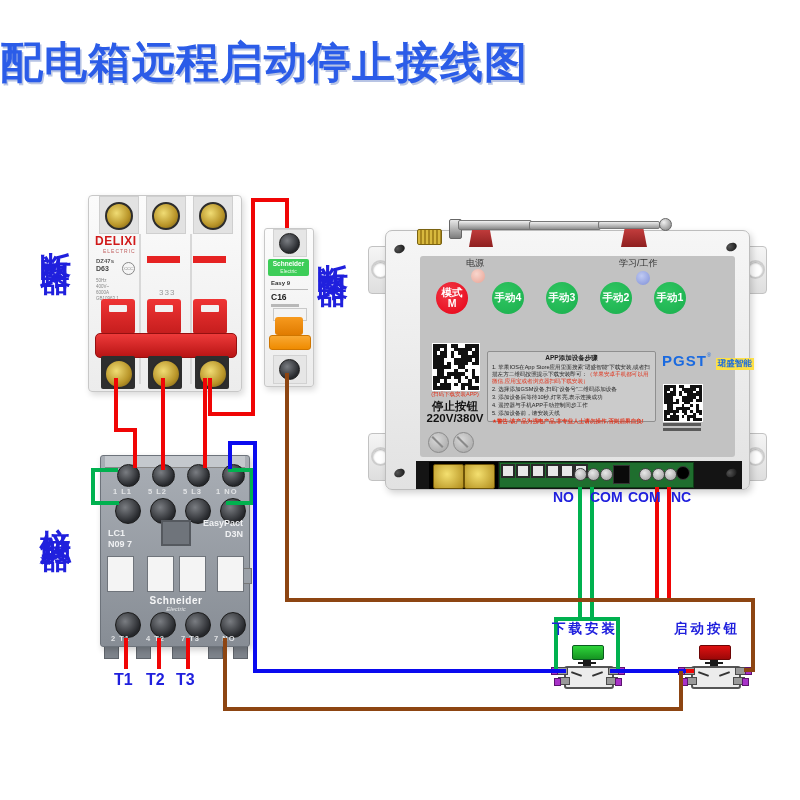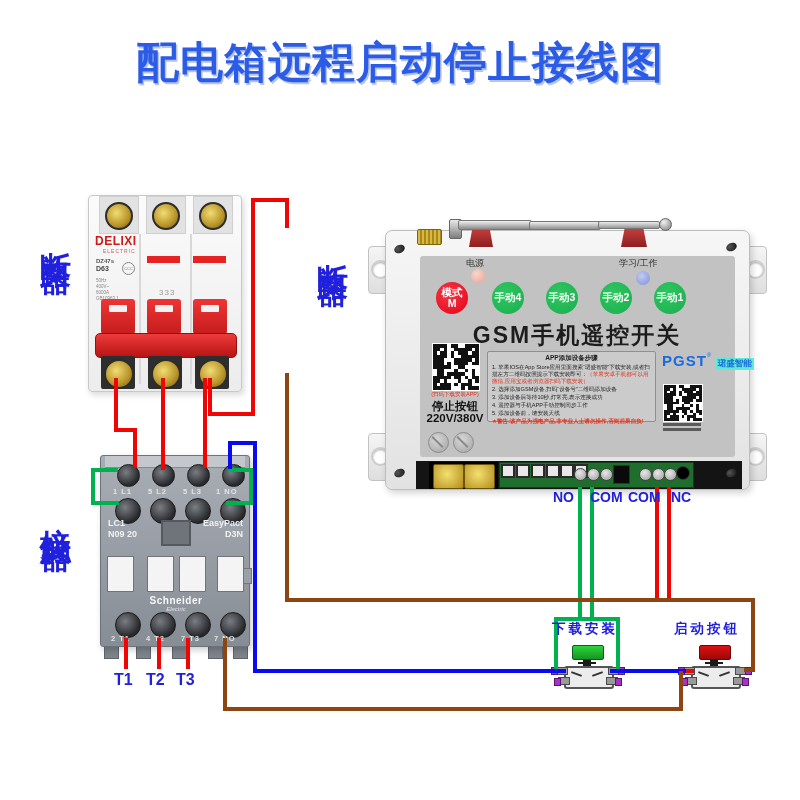--- a/index.html
+++ b/index.html
@@ -39,21 +39,21 @@
   .gsm-screw{position:absolute;width:19px;height:19px;border-radius:50%;background:radial-gradient(circle at 40% 35%,#d8d8d8,#a2a2a2);border:1px solid #8a8a8a;z-index:12;}
   .gsm-screw:after{content:"";position:absolute;left:1px;top:8px;width:15px;height:2px;background:#8a8a8a;transform:rotate(45deg);}
   .pcb-sq{position:absolute;width:10px;height:10px;background:#e8e8e8;border:2px solid #2a2a2a;z-index:12;}
   .pcb-circ{position:absolute;width:11px;height:11px;border-radius:50%;background:radial-gradient(circle at 40% 35%,#e8e8e8,#9a9a9a);border:1px solid #444;z-index:12;}
 </style>
 </head>
 <body>
 
 <div id="stage">
 
-  <div class="abs" style="left:0;right:0;top:34px;text-align:center;font-size:43px;font-weight:800;
+  <div class="abs" style="left:0;right:0;top:34px;text-align:left;font-size:43px;font-weight:800;
               color:var(--title-blue,#2b5ce8);text-shadow:1.5px 1.5px 0 #b8c4e4;letter-spacing:1px;z-index:50;">配电箱远程启动停止接线图</div>
 
   <div class="abs" style="left:88px;top:195px;width:152px;height:195px;background:linear-gradient(#fbfbfb,#ececec);
               border:1px solid #c8c8c8;border-radius:4px;box-shadow:2px 3px 6px rgba(0,0,0,0.15);z-index:10;">
 
     <div class="abs" style="left:10px;top:0;width:38px;height:36px;background:#e2e2e2;border:1px solid #cfcfcf;"></div>
     <div class="abs" style="left:57px;top:0;width:38px;height:36px;background:#e2e2e2;border:1px solid #cfcfcf;"></div>
     <div class="abs" style="left:104px;top:0;width:38px;height:36px;background:#e2e2e2;border:1px solid #cfcfcf;"></div>
     <div class="screw-brass" style="left:16px;top:6px;width:24px;height:24px;"></div>
     <div class="screw-brass" style="left:63px;top:6px;width:24px;height:24px;"></div>
@@ -90,20 +90,39 @@
 
     <div class="abs" style="left:12px;top:160px;width:34px;height:33px;background:#2e2e2e;border-radius:2px;"></div>
     <div class="abs" style="left:59px;top:160px;width:34px;height:33px;background:#2e2e2e;border-radius:2px;"></div>
     <div class="abs" style="left:106px;top:160px;width:34px;height:33px;background:#2e2e2e;border-radius:2px;"></div>
     <div class="screw-brass" style="left:15px;top:163px;width:26px;height:26px;"></div>
     <div class="screw-brass" style="left:62px;top:163px;width:26px;height:26px;"></div>
     <div class="screw-brass" style="left:109px;top:163px;width:26px;height:26px;"></div>
   </div>
   <div class="vlabel" style="left:40px;top:226px;">断路器</div>
 
+  <div class="abs" style="left:264px;top:228px;width:48px;height:157px;background:linear-gradient(#fcfcfc,#ececec);
+              border:1px solid #c8c8c8;border-radius:3px;box-shadow:2px 3px 6px rgba(0,0,0,0.15);z-index:10;">
+    <div class="abs" style="left:8px;top:0;width:32px;height:26px;background:#e6e6e6;border:1px solid #d2d2d2;"></div>
+    <div class="screw-dark" style="left:14px;top:4px;width:19px;height:19px;"></div>
+    <div class="abs" style="left:3px;top:30px;width:41px;height:17px;background:#3dcd58;border-radius:2px;text-align:center;">
+      <div style="font-size:6.5px;font-weight:bold;color:#fff;line-height:9px;">Schneider</div>
+      <div style="font-size:5px;color:#eafbe9;line-height:6px;">Electric</div>
+    </div>
+    <div class="abs" style="left:6px;top:51px;font-size:6px;font-weight:bold;color:#333;">Easy 9</div>
+    <div class="abs" style="left:5px;top:60px;width:38px;height:1px;background:#bbb;"></div>
+    <div class="abs" style="left:6px;top:63px;font-size:8.5px;font-weight:bold;color:#222;">C16</div>
+    <div class="abs" style="left:6px;top:75px;width:28px;height:3px;background:#b8b8b8;"></div>
+
+    <div class="abs" style="left:8px;top:79px;width:32px;height:11px;background:#f4f4f4;border:1px solid #c9c9c9;"></div>
+    <div class="abs" style="left:10px;top:88px;width:28px;height:18px;background:linear-gradient(#f79a1e,#e07b00);border-radius:3px;"></div>
+    <div class="abs" style="left:4px;top:106px;width:40px;height:13px;background:linear-gradient(#f9a832,#ef8b00);border-radius:3px;border:1px solid #cf7600;"></div>
+    <div class="abs" style="left:8px;top:126px;width:32px;height:27px;background:#e6e6e6;border:1px solid #d2d2d2;"></div>
+    <div class="screw-dark" style="left:14px;top:130px;width:19px;height:19px;"></div>
+  </div>
   <div class="vlabel" style="left:317px;top:238px;">断路器</div>
 
   <div class="ear" style="left:368px;top:246px;"></div>
   <div class="ear" style="left:368px;top:433px;"></div>
   <div class="ear" style="left:743px;top:246px;"></div>
   <div class="ear" style="left:743px;top:433px;"></div>
   <div class="earhole" style="left:371px;top:260px;"></div>
   <div class="earhole" style="left:371px;top:447px;"></div>
   <div class="earhole" style="left:746px;top:260px;"></div>
   <div class="earhole" style="left:746px;top:447px;"></div>
@@ -136,21 +155,20 @@
     <div>
         <div>模式</div>
         <div>M</div>
       </div>
   </div>
   <div class="gsm-btn" style="left:492px;top:282px;background:radial-gradient(circle at 40% 35%,#2fc661,var(--manual-green,#1aae4d));">手动4</div>
   <div class="gsm-btn" style="left:546px;top:282px;background:radial-gradient(circle at 40% 35%,#2fc661,var(--manual-green,#1aae4d));">手动3</div>
   <div class="gsm-btn" style="left:600px;top:282px;background:radial-gradient(circle at 40% 35%,#2fc661,var(--manual-green,#1aae4d));">手动2</div>
   <div class="gsm-btn" style="left:654px;top:282px;background:radial-gradient(circle at 40% 35%,#2fc661,var(--manual-green,#1aae4d));">手动1</div>
 
-  <div class="abs" style="left:437px;top:320px;width:280px;text-align:center;font-size:23px;font-weight:600;color:#1c1c1c;letter-spacing:2px;z-index:12;">GSM手机遥控开关</div>
 
   <div class="qr" style="left: 432px; top: 343px; width: 46px; height: 46px; z-index: 12; display: grid; grid-template-columns: repeat(13, 1fr); grid-template-rows: repeat(13, 1fr);">
       <div style="background: rgb(17, 17, 17);"></div>
       <div style="background: rgb(17, 17, 17);"></div>
       <div style="background: rgb(17, 17, 17);"></div>
       <div style="background: rgb(17, 17, 17);"></div>
       <div></div>
       <div style="background: rgb(17, 17, 17);"></div>
       <div style="background: rgb(17, 17, 17);"></div>
       <div></div>
@@ -326,21 +344,21 @@
     <p><span>1. 苹果IOS在App Store应用里面搜索“珺盛智能”下载安装,或者扫描左方二维码按照提示下载安装即可：</span><span class="red">（苹果安卓手机都可以用微信,应用宝或者浏览器扫码下载安装）</span></p>
     <p>2. 选择添加GSM设备,扫码“设备号”二维码添加设备</p>
     <p>3. 添加设备后等待10秒,灯常亮,表示连接成功</p>
     <p>4. 遥控器与手机APP手动控制同步工作</p>
     <p>5. 添加设备前，请安装天线</p>
     <p class="red" style="font-weight:bold;">★警告:该产品为强电产品,非专业人士请勿操作,否则后果自负!</p>
   </div>
 
   <div class="abs" style="left:662px;top:352px;z-index:12;">
     <span style="font-size:15px;font-weight:800;color:var(--pgst-blue,#1a6ae0);letter-spacing:1px;">PGST</span><span style="font-size:6px;color:var(--pgst-blue,#1a6ae0);vertical-align:top;">®</span>
-    <div style="margin-top:1px;font-size:8.5px;font-weight:bold;color:var(--pgst-blue,#1a6ae0);background:#5eead4;padding:0 2px;display:inline-block;">珺盛智能</div>
+    <div style="margin-top:1px;font-size:8.5px;font-weight:bold;color:var(--pgst-blue,#1a6ae0);background:#fde047;padding:0 2px;display:inline-block;">珺盛智能</div>
   </div>
   <div class="qr" style="left: 663px; top: 384px; width: 38px; height: 36px; z-index: 12; display: grid; grid-template-columns: repeat(13, 1fr); grid-template-rows: repeat(13, 1fr);">
       <div style="background: rgb(17, 17, 17);"></div>
       <div style="background: rgb(17, 17, 17);"></div>
       <div style="background: rgb(17, 17, 17);"></div>
       <div style="background: rgb(17, 17, 17);"></div>
       <div></div>
       <div style="background: rgb(17, 17, 17);"></div>
       <div style="background: rgb(17, 17, 17);"></div>
       <div></div>
@@ -564,23 +582,23 @@
     <div class="ct-label" style="left:12px;top:31px;">1 L1</div>
     <div class="ct-label" style="left:47px;top:31px;">5 L2</div>
     <div class="ct-label" style="left:82px;top:31px;">5 L3</div>
     <div class="ct-label" style="left:115px;top:31px;">1 NO</div>
 
     <div class="screw-dark" style="left:14px;top:42px;width:24px;height:24px;"></div>
     <div class="screw-dark" style="left:49px;top:42px;width:24px;height:24px;"></div>
     <div class="screw-dark" style="left:84px;top:42px;width:24px;height:24px;"></div>
     <div class="screw-dark" style="left:119px;top:42px;width:24px;height:24px;"></div>
 
-    <div class="abs" style="left:7px;top:62px;color:#f0f1f3;font-weight:bold;font-size:9px;line-height:11px;">
+    <div class="abs" style="left:7px;top:72px;color:#f0f1f3;font-weight:bold;font-size:9px;line-height:11px;">
       <div>LC1</div>
-        <div>N09 20</div>
+        <div>N09 7</div>
     </div>
     <div class="abs" style="left:96px;top:62px;color:#f0f1f3;font-weight:bold;font-size:9px;line-height:11px;text-align:right;width:46px;">
       <div>EasyPact</div>
         <div>D3N</div>
     </div>
 
     <div class="abs" style="left:60px;top:64px;width:26px;height:22px;background:#6f747b;border:2px solid #55595f;"></div>
 
     <div class="white-sq" style="left:6px;top:100px;"></div>
     <div class="white-sq" style="left:46px;top:100px;"></div>

